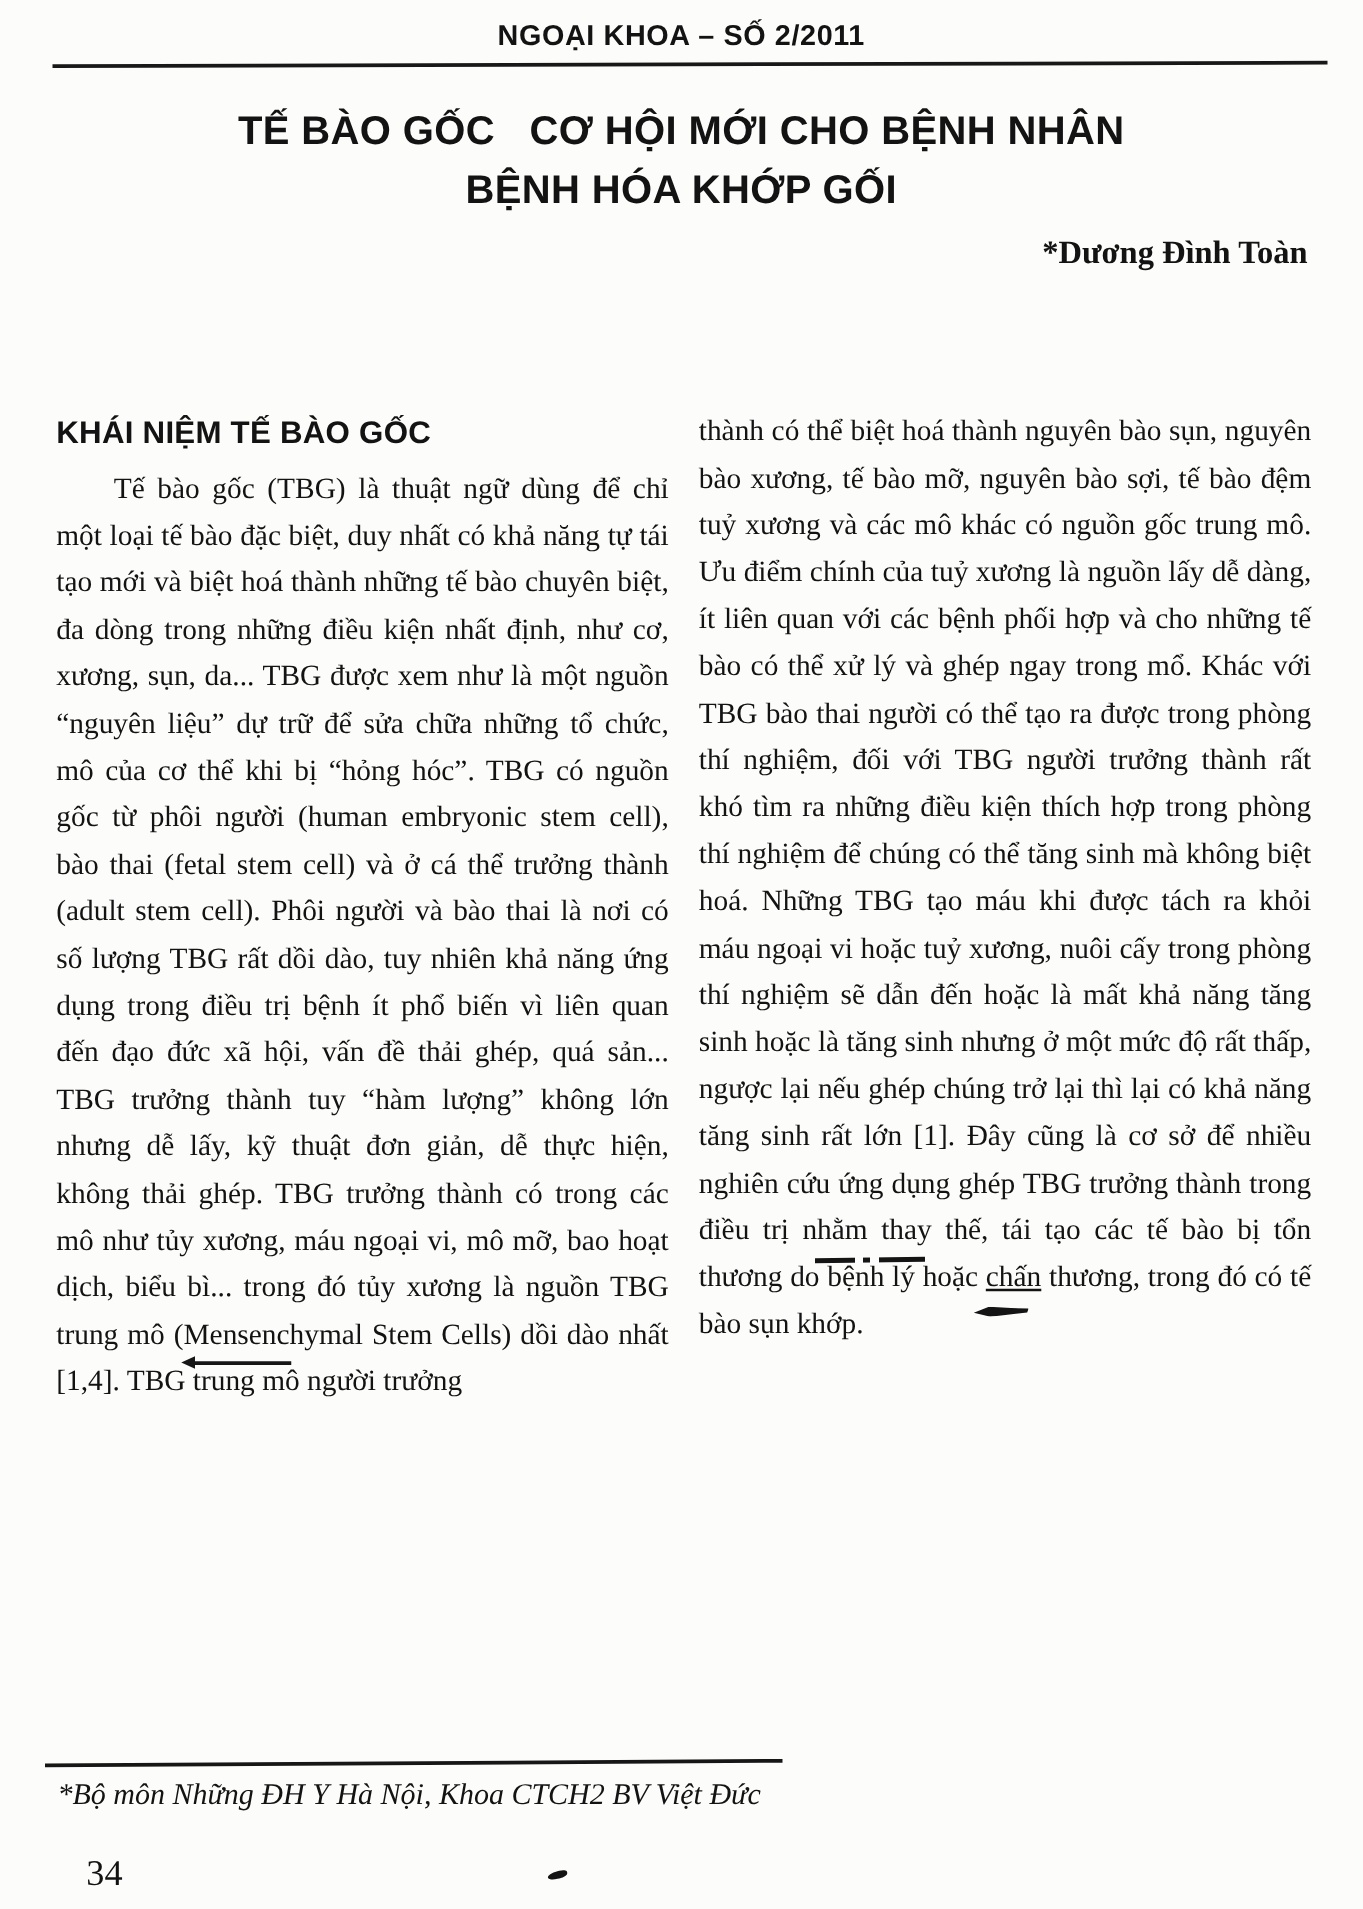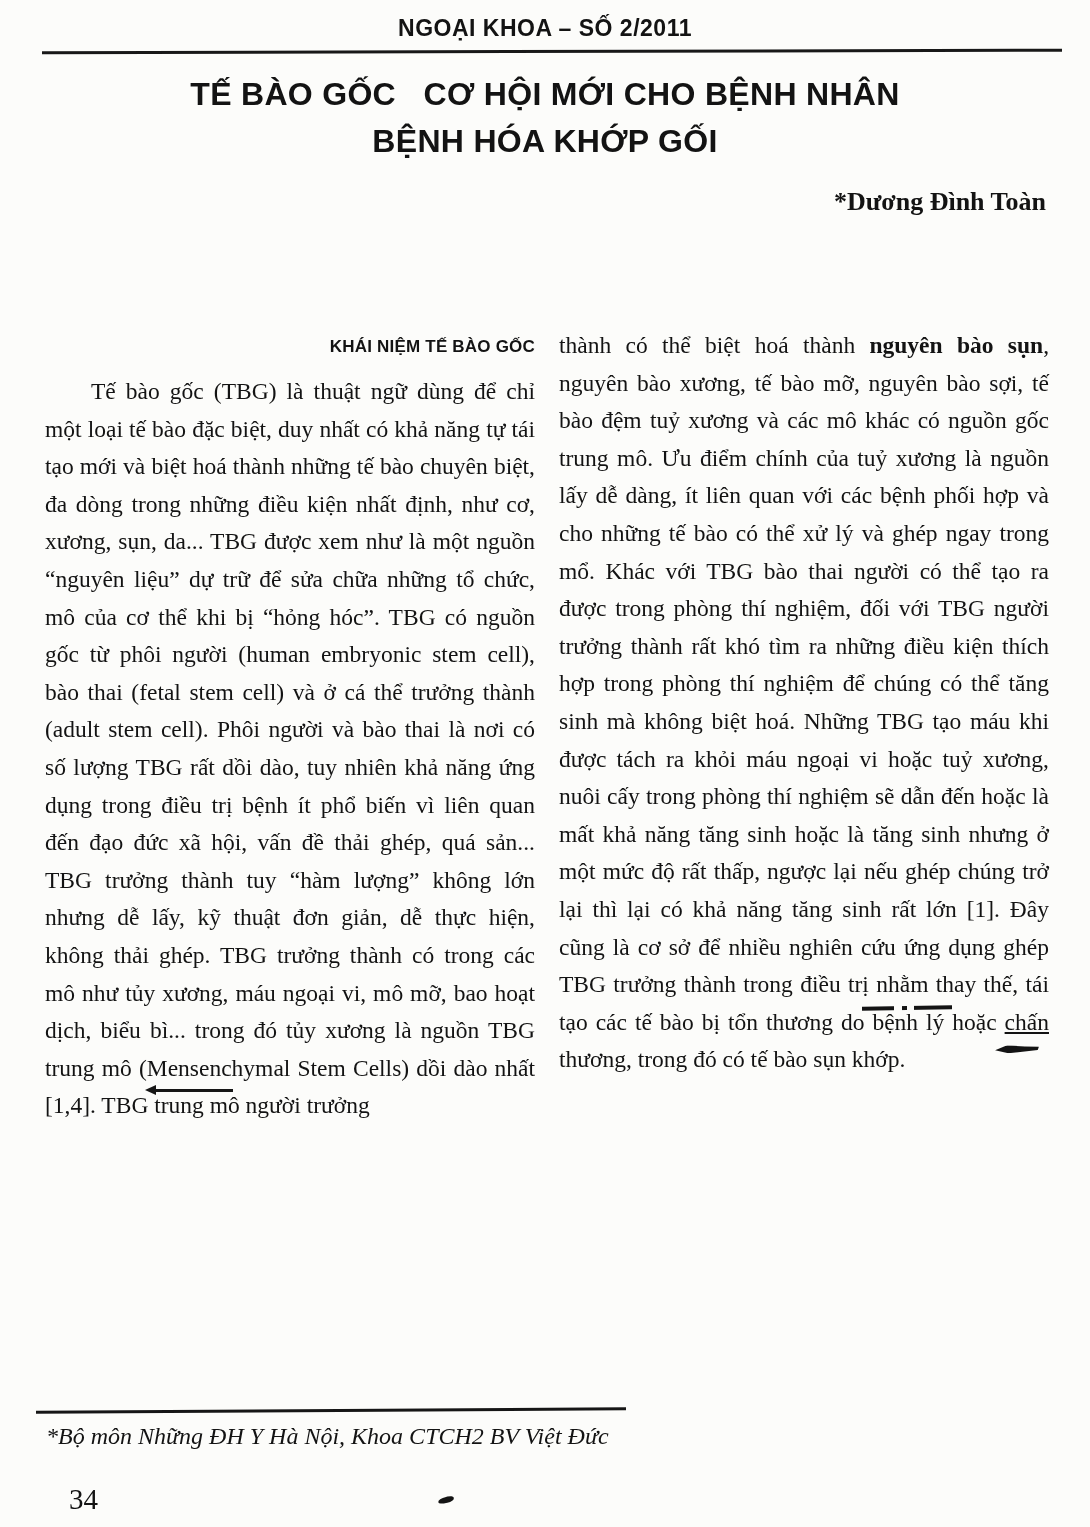--- a/index.html
+++ b/index.html
@@ -18,21 +18,21 @@
     font-family:"Liberation Sans", sans-serif;
     font-weight:bold; font-size:23px; line-height:27px;
     letter-spacing:0.5px;
   }
   .header-rule {
     position:absolute; top:50px; left:42px; width:1020px; height:3px;
     background:#181818; transform:rotate(-0.15deg);
   }
 
   .title-block {
-    position:absolute; top:71px; left:0; width:100%;
+    position:absolute; top:81px; left:0; width:100%;
     text-align:center;
     font-family:"Liberation Sans", sans-serif;
     font-weight:bold; font-size:32px; line-height:47px;
     letter-spacing:0.3px;
   }
   .title-line1 { white-space:pre-wrap; }
 
   .author {
     position:absolute; top:187px; right:44px;
     font-family:Liberation Serif, serif;
@@ -41,32 +41,31 @@
 
   .columns {
     position:absolute; top:327px; left:45px; width:1004px;
     display:flex; gap:24px;
   }
   .col { width:490px; }
 
   .section-heading {
     margin:0 0 7px 0;
     font-family:"Liberation Sans", sans-serif;
-    font-weight:bold; font-size:17px; line-height:39px;
+    font-weight:bold; font-size:25px; line-height:39px;
     letter-spacing:0.2px;
-    text-align:right;
   }
   p.body-text {
     margin:0;
     font-family:"Liberation Serif", serif;
     font-size:23.5px; line-height:37.6px;
     text-align:justify;
   }
   .indent { text-indent:46px; }
-  .b { font-weight:bold; }
+  .b { font-weight:normal; }
 
   
   .overline-mark { position:relative;font-family:Liberation Serif, serif; }
   .overline-mark::before {
     content:""; position:absolute; left:-10px; right:-8px; top:-3px; height:4px;
     background:linear-gradient(90deg,#141414 0 36%, transparent 36% 44%,
                #141414 44% 50%, transparent 50% 58%, #141414 58% 100%);
     transform:rotate(-0.8deg);
   }
 

